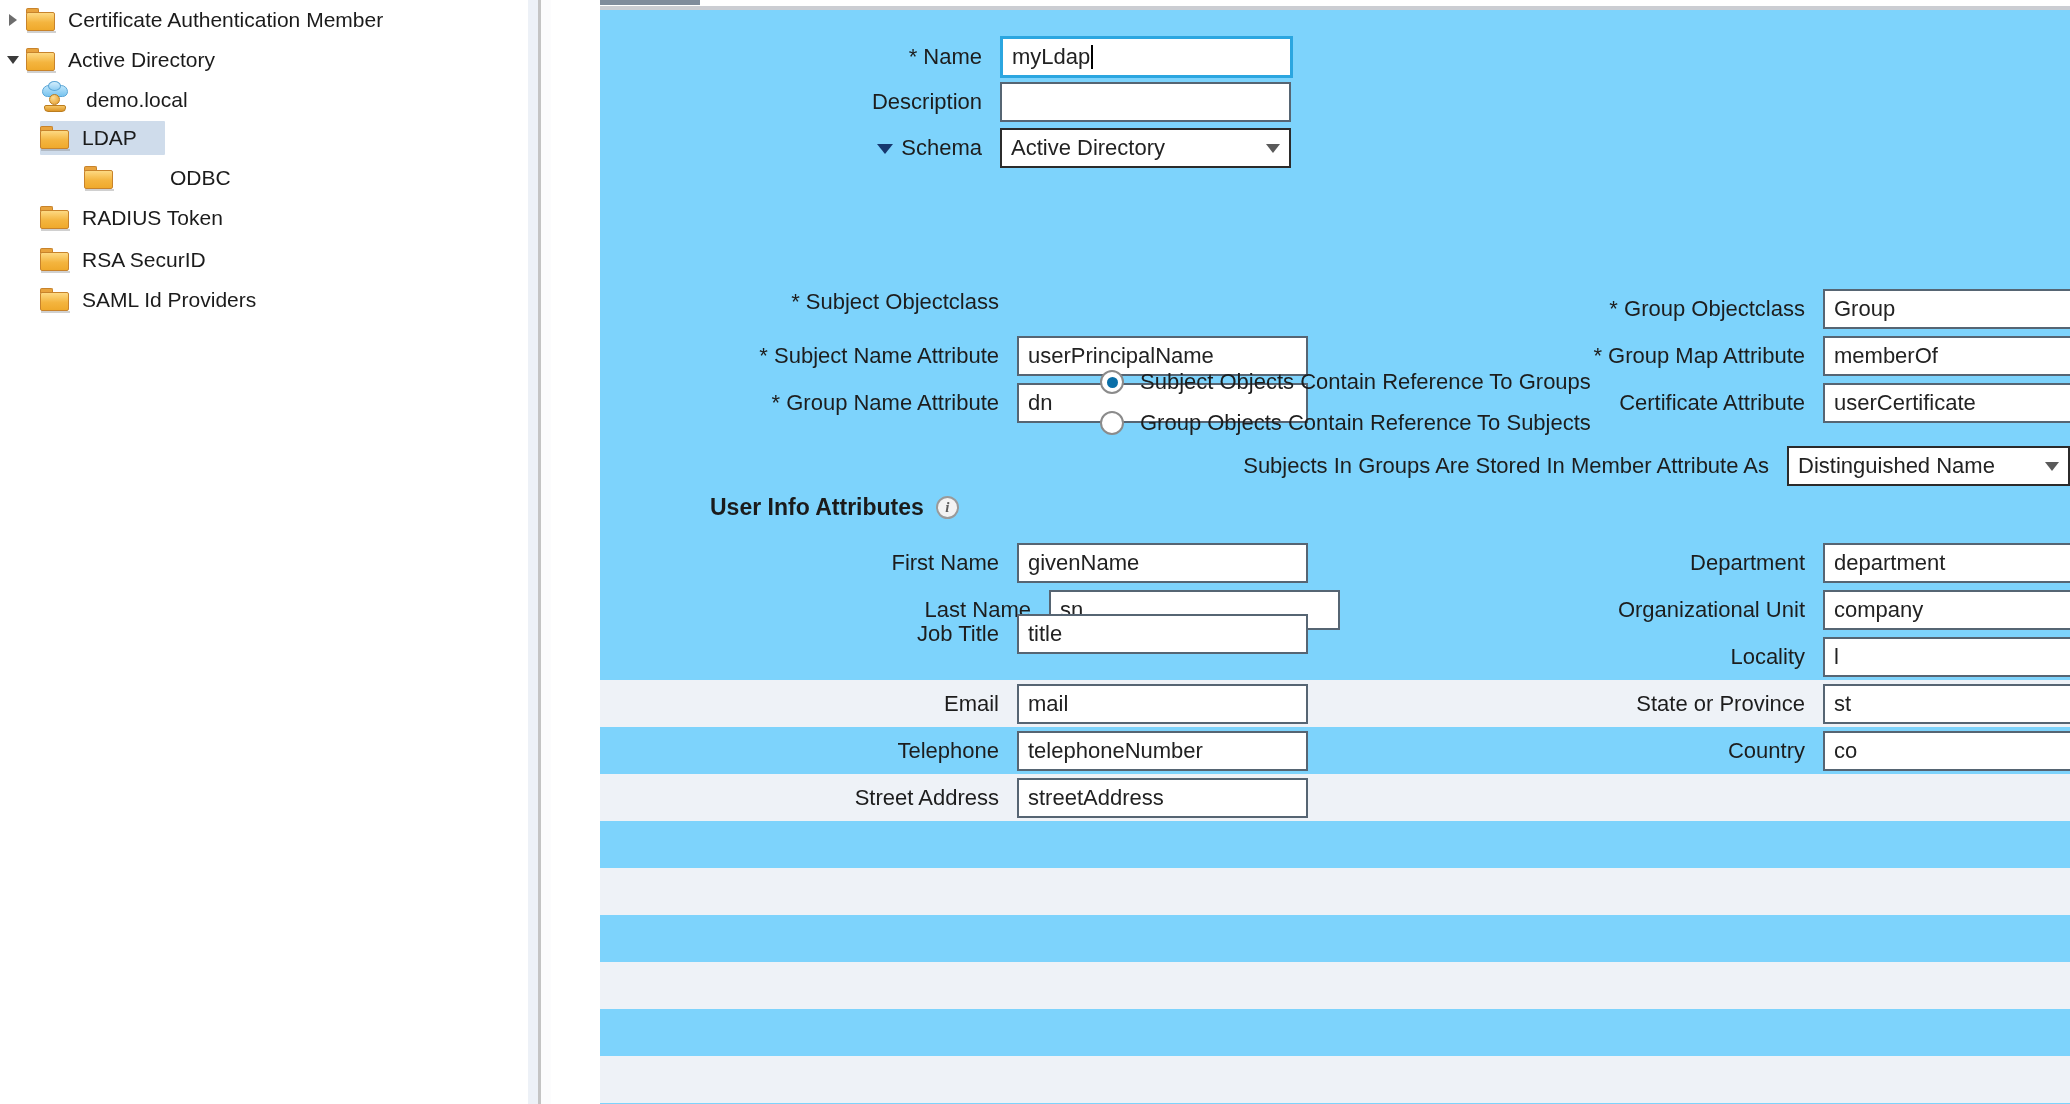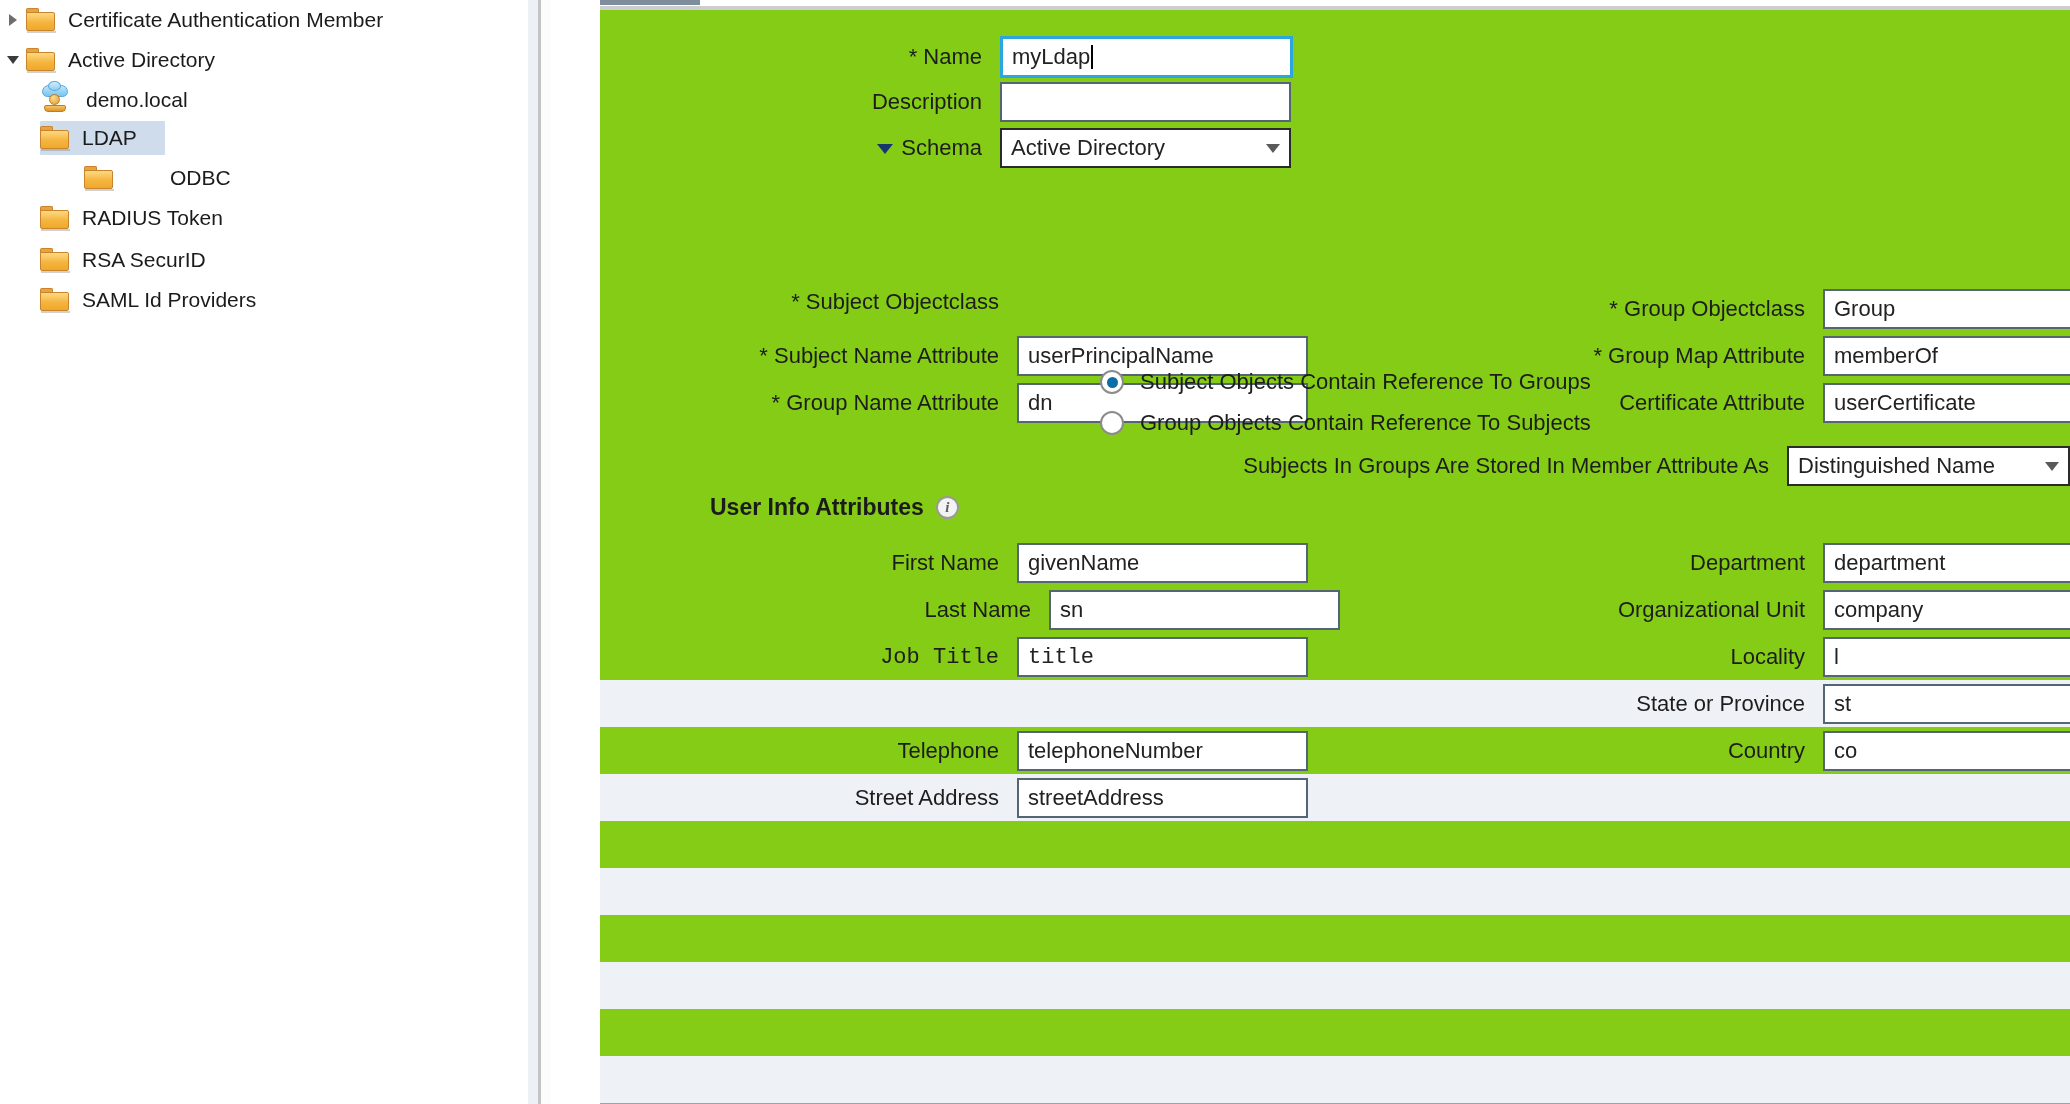--- a/index.html
+++ b/index.html
@@ -170,21 +170,21 @@
     left: 0; top: 6px;
     width: 1470px; height: 4px;
     background: #cbcdd2;
   }
 
   
   .form-panel {
     position: absolute;
     left: 600px; top: 10px;
     width: 1470px; height: 1094px;
-    background: #84cc16;
+    background: #7dd3fc;
     overflow: hidden;
   }
   
   .stripe {
     position: absolute;
     left: 0;
     width: 1470px;
     background: #eef2f7;
   }
 
@@ -504,24 +504,30 @@
       <div class="finput" style="width:291px;">
         <span>givenName</span>
       </div>
     </div>
     <div class="fieldrow" style="left:8px; top:580px; width:1020px;padding-left:24px;">
       <div class="flabel" style="width:417px;">Last Name</div>
       <div class="finput" style="width:291px;">
         <span>sn</span>
       </div>
     </div>
-    <div class="fieldrow" style="left:0px; top:627px; width:1020px;font-family:Liberation Mono, monospace;">
+    <div class="fieldrow" style="left:0px; top:604px; width:1020px;">
       <div class="flabel" style="width:417px;">Job Title</div>
       <div class="finput" style="width:291px;">
         <span>title</span>
+      </div>
+    </div>
+    <div class="fieldrow" style="left:0px; top:674px; width:1020px;">
+      <div class="flabel" style="width:417px;">Email</div>
+      <div class="finput" style="width:291px;">
+        <span>mail</span>
       </div>
     </div>
     <div class="fieldrow" style="left:0px; top:721px; width:1020px;">
       <div class="flabel" style="width:417px;">Telephone</div>
       <div class="finput" style="width:291px;">
         <span>telephoneNumber</span>
       </div>
     </div>
     <div class="fieldrow" style="left:0px; top:768px; width:1020px;">
       <div class="flabel" style="width:417px;">Street Address</div>

